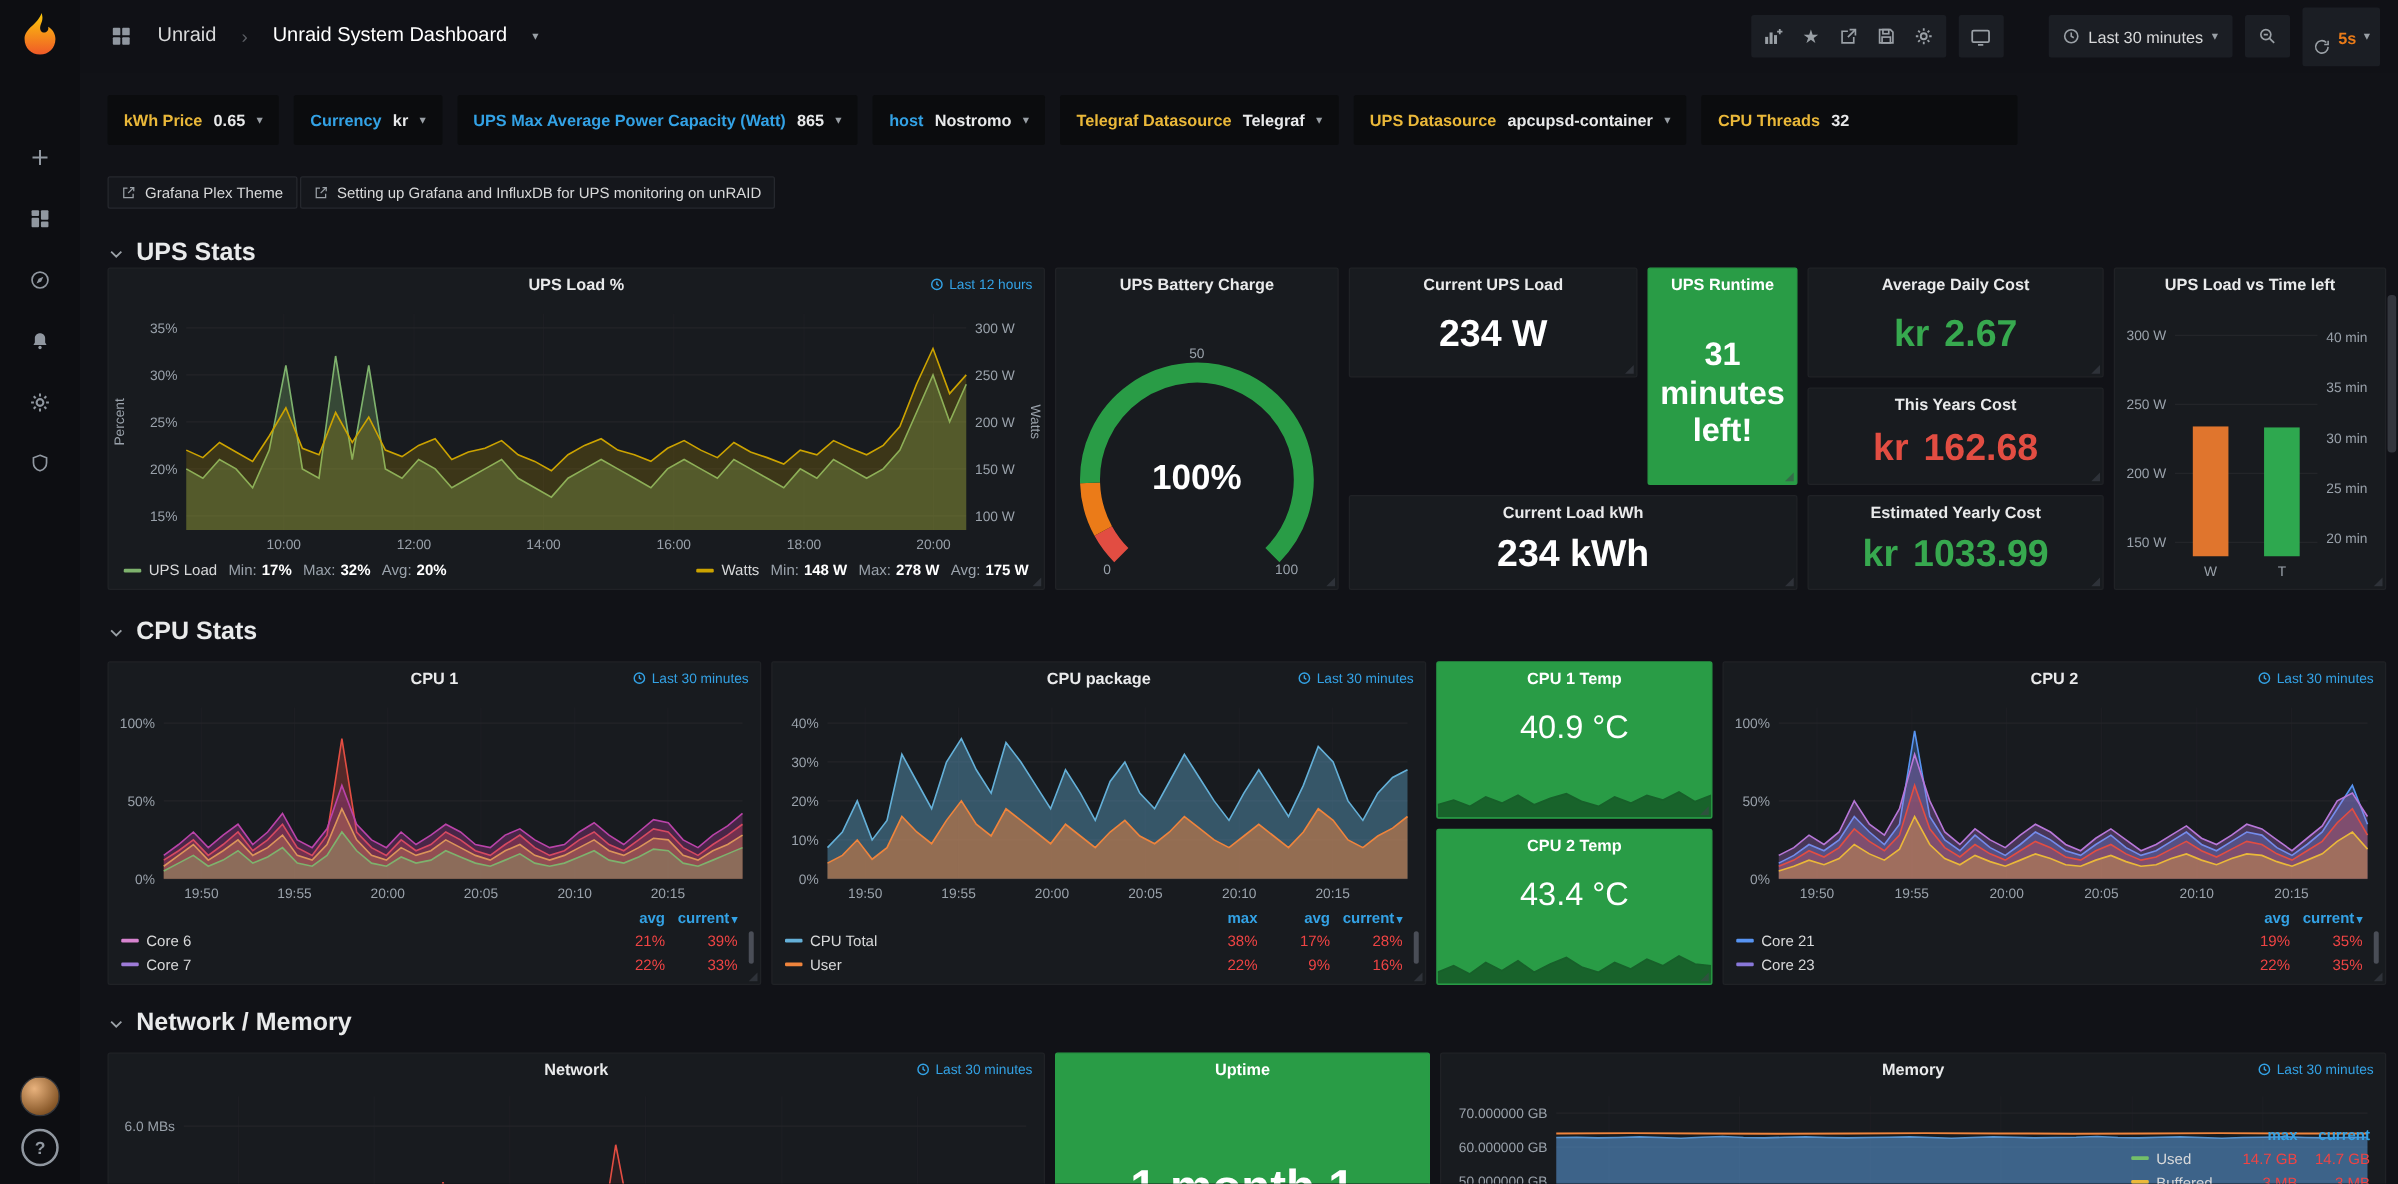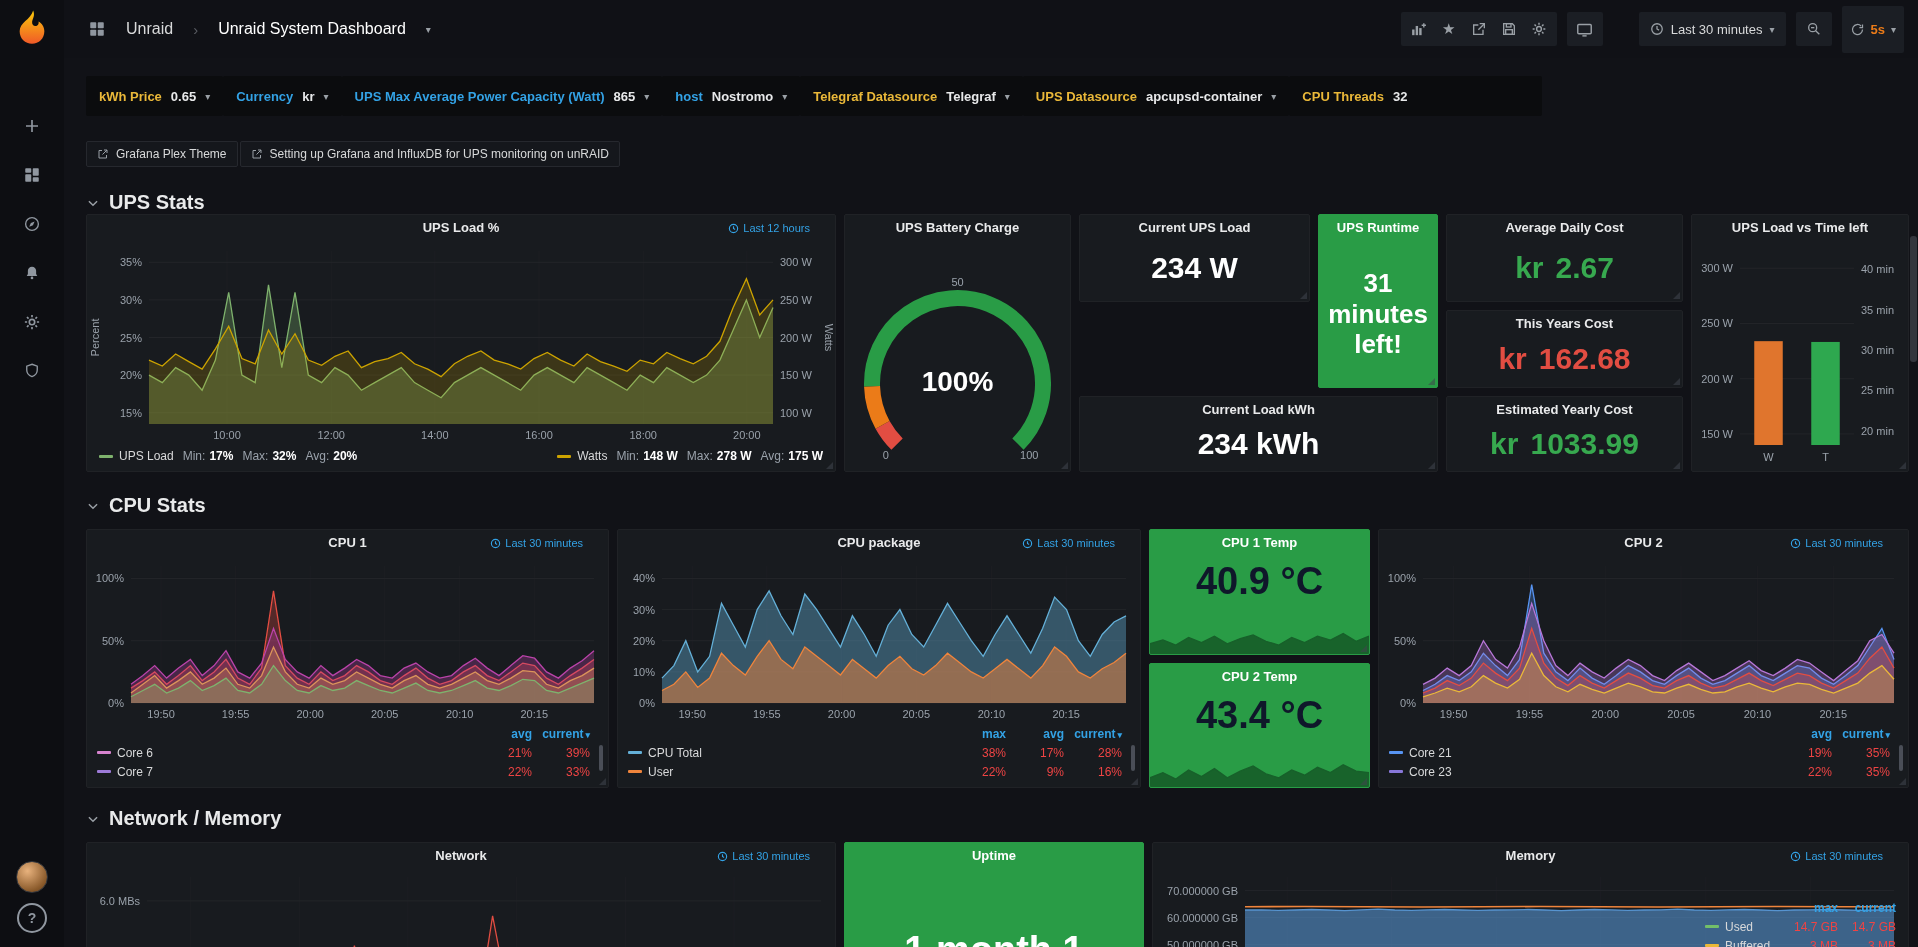--- a/index.html
+++ b/index.html
@@ -20,25 +20,25 @@
 .nb-left{display:flex;align-items:center;gap:20px}
 .nb-grid{color:#9097a0;display:flex;cursor:pointer}
 .nb-app{font-size:16px;color:#d8d9da;cursor:pointer}
 .nb-sep{color:#5a5d63;font-size:15px}
 .nb-title{font-size:16px;color:#fff;font-weight:500;cursor:pointer}
 .caret{color:#9aa0a6;font-size:10px}
 .nb-right{margin-left:auto;display:flex;align-items:center;gap:10px}
 .nb-group{display:flex;align-items:center;background:#1b1e24;border-radius:2px;padding:0 3px;height:34px}
 .nb-btn{width:30px;height:30px;display:flex;align-items:center;justify-content:center;color:#9aa0a6;cursor:pointer;font-size:15px}
 .time-btn{display:flex;align-items:center;gap:7px;padding:0 11px;height:34px;background:#1b1e24;border-radius:2px;font-size:13px;color:#d8d9da;cursor:pointer;margin-left:26px}
-.refresh-group{display:flex;align-items:center;background:#1b1e24;border-radius:2px;height:47px;padding:4px 8px;gap:6px;cursor:pointer}
+.refresh-group{display:flex;background:#1b1e24;border-radius:2px;height:47px;padding:17px 8px;gap:6px;cursor:pointer}
 .refresh-int{color:#eb7b18;font-size:13px;font-weight:600}
 
 .content{flex:1;padding:0 9px 0 22px;overflow:hidden;position:relative}
-.varbar{display:flex;margin-top:18px;align-items:center}
+.varbar{display:flex;gap:12px;margin-top:18px;align-items:center}
 .varpill{height:40px;display:flex;align-items:center;gap:9px;padding:0 13px;background:#0b0c0e;border-radius:2px;font-size:13px;cursor:pointer;white-space:nowrap}
 .varpill.wide{padding-right:135px}
 .var-label{font-weight:600}
 .lbl-gold{color:#eab839}
 .lbl-blue{color:#33a2e5}
 .var-value{color:#e8e9ea;font-weight:600}
 .linkbar{display:flex;gap:2px;margin-top:25px}
 .linkpill{height:26px;display:flex;align-items:center;gap:7px;padding:0 10px;background:#15171c;border:1px solid #26282e;border-radius:2px;font-size:12px;color:#d8d9da;cursor:pointer}
 .linkpill svg{color:#9aa0a6}
 .sec{display:flex;align-items:center;gap:9px;cursor:pointer}
@@ -59,28 +59,28 @@
 .g-years{grid-column:5;grid-row:2}
 .g-est{grid-column:5;grid-row:3}
 .g-bar{grid-column:6;grid-row:1/4}
 .temp-col{display:flex;flex-direction:column;gap:8px}
 .temp-col .panel{flex:1}
 .panel{background:#181b1f;border:1px solid #202226;border-radius:2px;position:relative;overflow:hidden;display:flex;flex-direction:column}
 .panel::after{content:"";position:absolute;right:2px;bottom:2px;border-style:solid;border-width:0 0 7px 7px;border-color:transparent transparent #42464e transparent;opacity:.55}
 .panel.green{background:#299c46;border-color:#299c46}
 .p-title{height:26px;line-height:26px;text-align:center;font-size:13px;font-weight:600;color:#e9eaeb;cursor:pointer;white-space:nowrap;overflow:hidden;flex-shrink:0}
 .panel.green .p-title{color:#fff}
-.badge{position:absolute;top:7px;right:25px;font-size:11px;color:#33a2e5;display:flex;align-items:flex-end;gap:4px;cursor:pointer;z-index:2}
+.badge{position:absolute;top:7px;right:9px;font-size:11px;color:#33a2e5;display:flex;align-items:flex-start;gap:4px;cursor:pointer;z-index:2}
 .plot{flex:1;position:relative;overflow:hidden}
 .stat-value{flex:1;display:flex;align-items:center;justify-content:center;font-size:30px;font-weight:700;color:#fff;padding-bottom:6px;text-align:center}
 .stat-value .prefix{margin-right:12px}
 .green-text{color:#37a94f}
 .red-text{color:#e24d42}
 .runtime-value{font-size:26px;line-height:1.18;padding:0 6px}
-.temp-value{flex:1;display:flex;align-items:center;justify-content:center;font-size:38px;font-weight:700;color:#0f172a}
+.temp-value{flex:1;display:flex;align-items:center;justify-content:center;font-size:26px;font-weight:400;color:#ffffff}
 .spark{height:46px;position:relative;flex-shrink:0}
 .uptime-value{margin-top:60px;text-align:center;font-size:38px;font-weight:700;color:#fff}
 .gauge-value{position:absolute;left:0;width:100%;top:calc(62% - 18px);text-align:center;font-size:28px;font-weight:700;color:#fff;pointer-events:none}
 
 .legend-stats{display:flex;justify-content:space-between;padding:3px 12px 8px;font-size:12px;flex-shrink:0}
 .lg-stat{display:flex;align-items:center}
 .sw{width:14px;height:3px;border-radius:1px;display:inline-block;margin-right:6px;flex-shrink:0}
 .lg-name{color:#d8d9da}
 .lg-k{color:#9aa2ab;margin-left:9px}
 .lg-v{color:#fff;font-weight:700;margin-left:4px}

